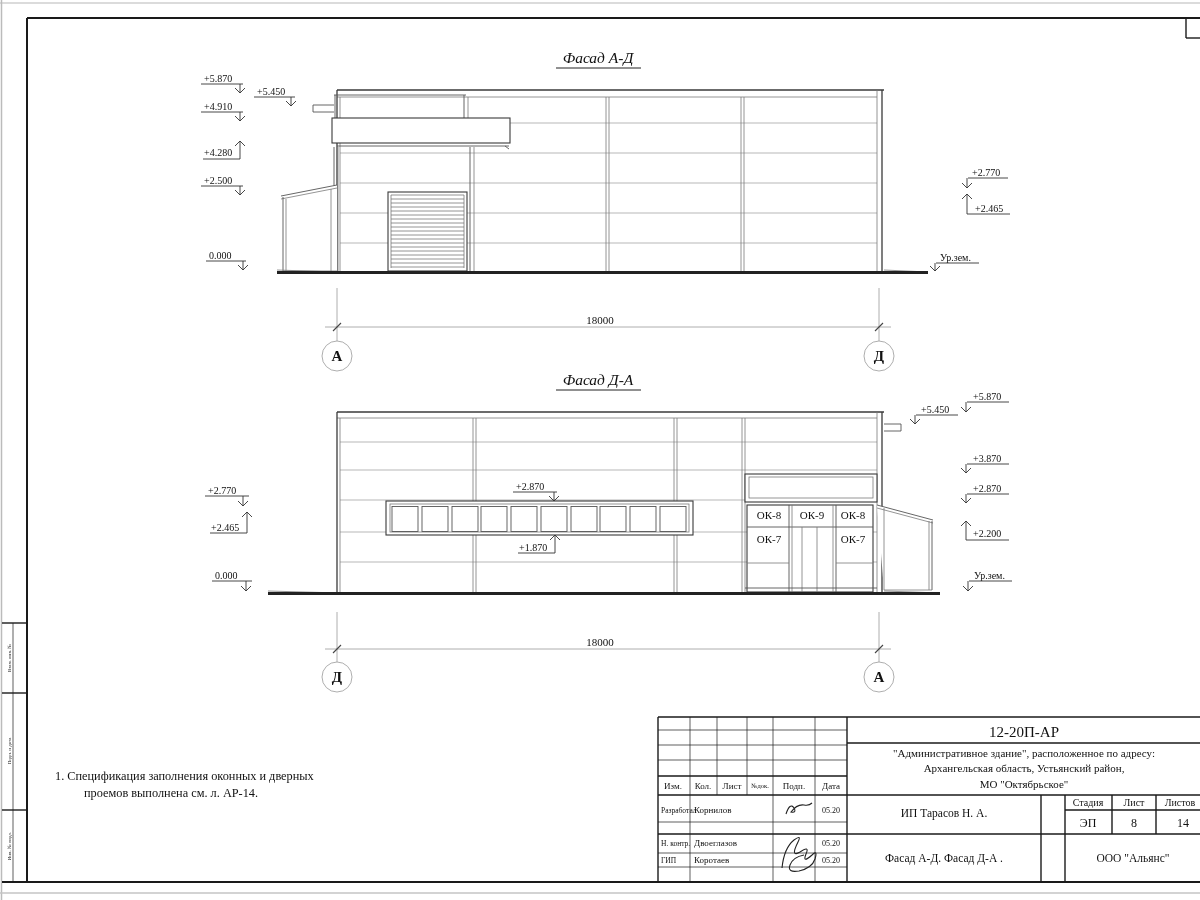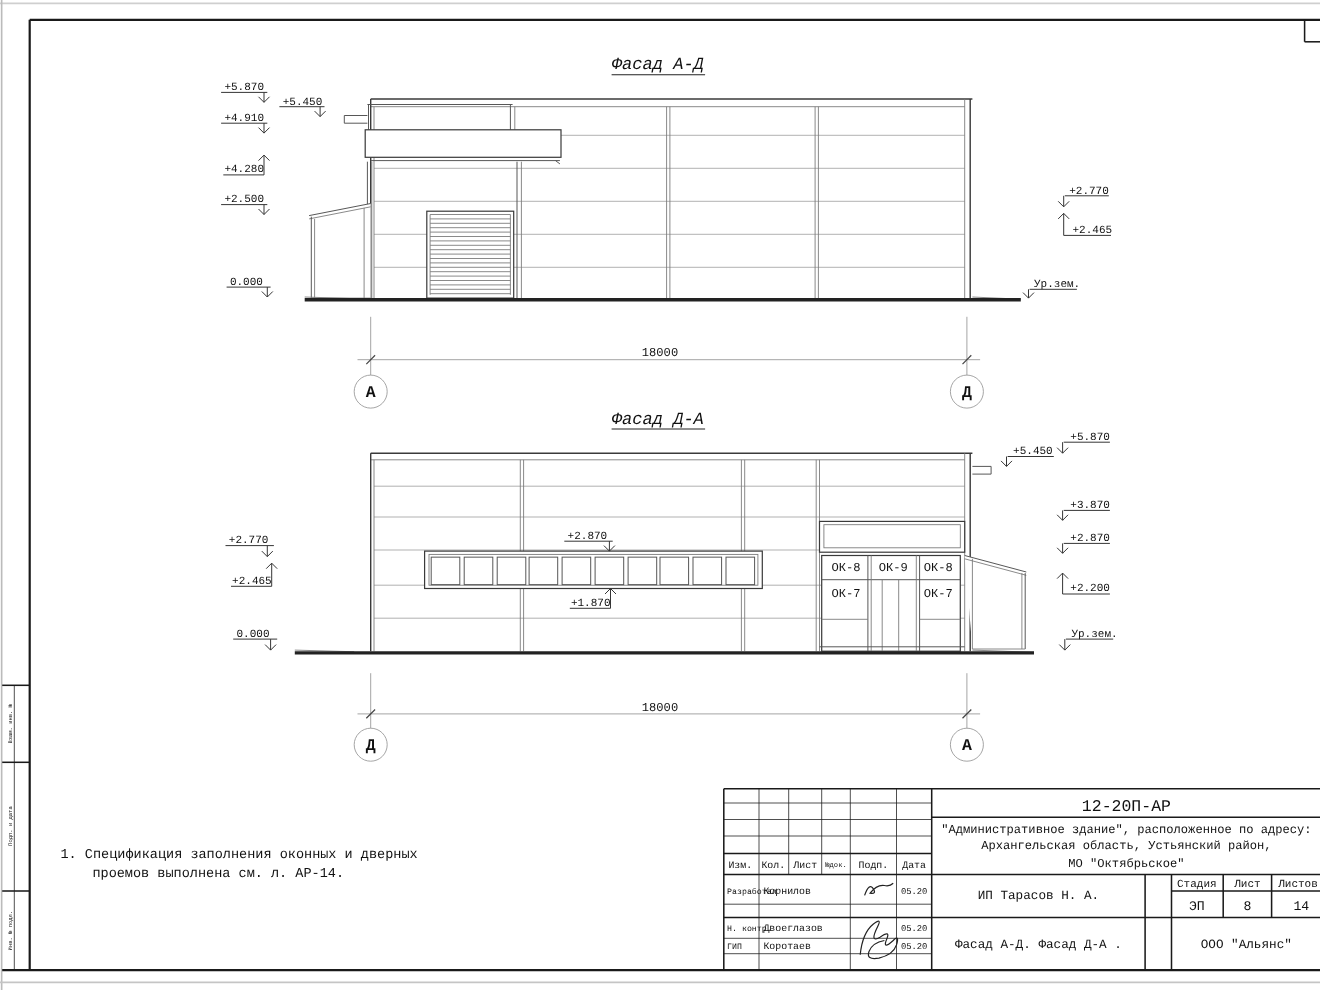--- a/index.html
+++ b/index.html
@@ -1,16 +1,16 @@
 <!DOCTYPE html>
 <html><head>
 <meta charset="utf-8">
 <style>
   html,body{margin:0;padding:0;background:#fff;}
-  .sheet{width:1200px;height:900px;position:relative;font-family:Liberation Mono, monospace;}
+  .sheet{width:1200px;height:900px;position:relative;font-family:Liberation Serif, serif;}
   svg{display:block;}
   text{fill:#111;}
   .thin{stroke:#7a7a7a;stroke-width:0.8;fill:none;}
   .sid{stroke:#9a9a9a;stroke-width:0.7;fill:none;}
   .out{stroke:#3a3a3a;stroke-width:1.3;fill:none;}
   .med{stroke:#555;stroke-width:0.9;fill:none;}
   .lvl{stroke:#333;stroke-width:0.9;fill:none;}
   .dim{stroke:#999;stroke-width:0.8;fill:none;}
   .tick{stroke:#444;stroke-width:1.1;fill:none;}
   .frame{stroke:#1a1a1a;stroke-width:2;fill:none;}

